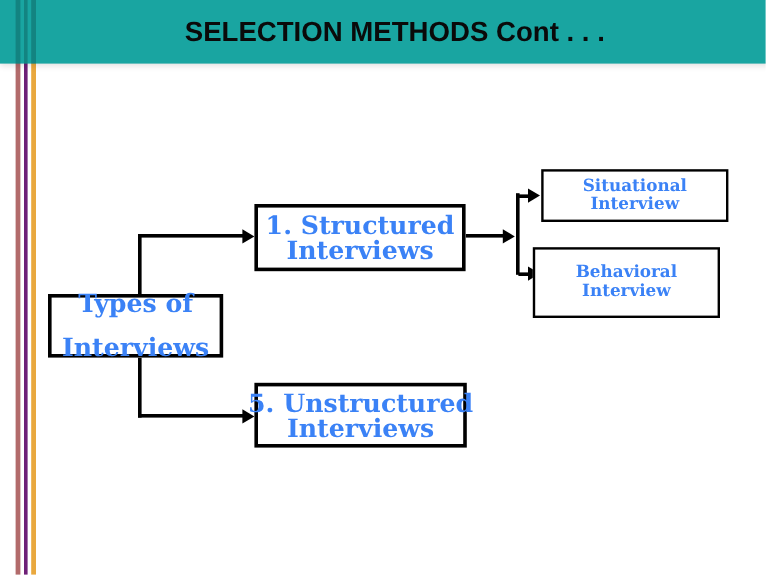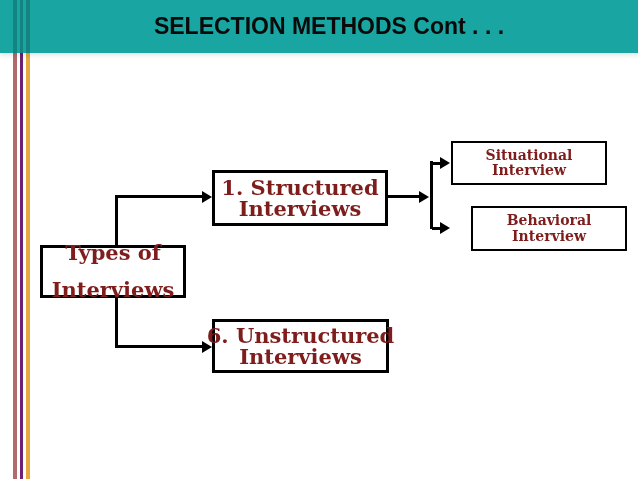--- a/index.html
+++ b/index.html
@@ -60,33 +60,33 @@
   .dbox {
     position: absolute; z-index: 3;
     background: #ffffff;
     border: 3px solid #000;
     box-sizing: border-box;
     display: flex; flex-direction: column;
     align-items: center; justify-content: center;
     text-align: center;
     font-family: "DejaVu Serif", serif;
     font-weight: bold;
-    color: #7f1d1d;
+    color: #3b82f6;
   }
   .dbox .bline { white-space: nowrap; }
   .box-main  { font-size: 21px; line-height: 21px; }
   .box-types { left: 40px;  top: 245px; width: 146px; height: 53px; font-size: 21px; line-height: 22px; gap: 15px; }
   .box-structured   { left: 212px; top: 170px; width: 176px; height: 56px; }
   .box-unstructured { left: 212px; top: 319px; width: 177px; height: 54px; }
   .box-sub   {
     border-width: 2px;
     font-size: 14px; line-height: 15.5px;
   }
   .box-situational { left: 451px; top: 141px; width: 156px; height: 44px; }
-  .box-behavioral  { left: 471px; top: 206px; width: 156px; height: 45px; }
+  .box-behavioral  { left: 444px; top: 206px; width: 156px; height: 59px; }
 </style>
 </head>
 <body>
 
 <div id="slide">
 
   <div class="stripe stripe-rose"></div>
   <div class="stripe stripe-purple"></div>
   <div class="stripe stripe-orange"></div>
 
@@ -117,21 +117,21 @@
     <div class="bline">Types of</div>
     <div class="bline">Interviews</div>
   </div>
 
   <div class="dbox box-main box-structured">
     <div class="bline">1. Structured</div>
     <div class="bline">Interviews</div>
   </div>
 
   <div class="dbox box-main box-unstructured">
-    <div class="bline">6. Unstructured</div>
+    <div class="bline">5. Unstructured</div>
     <div class="bline">Interviews</div>
   </div>
 
   <div class="dbox box-sub box-situational">
     <div class="bline">Situational</div>
     <div class="bline">Interview</div>
   </div>
 
   <div class="dbox box-sub box-behavioral">
     <div class="bline">Behavioral</div>

